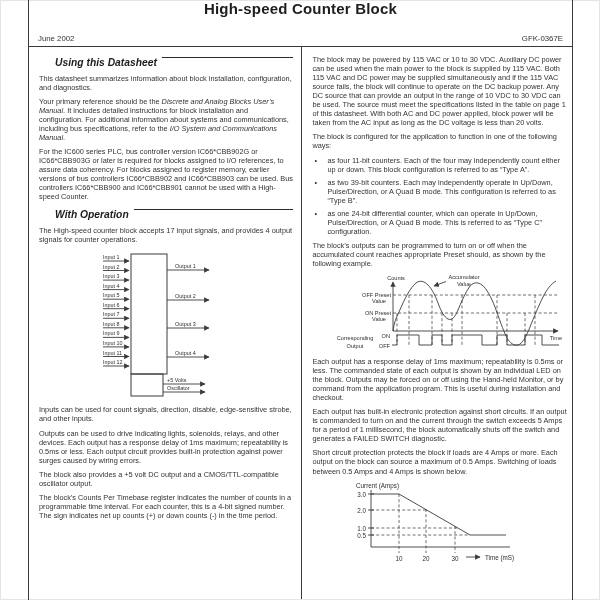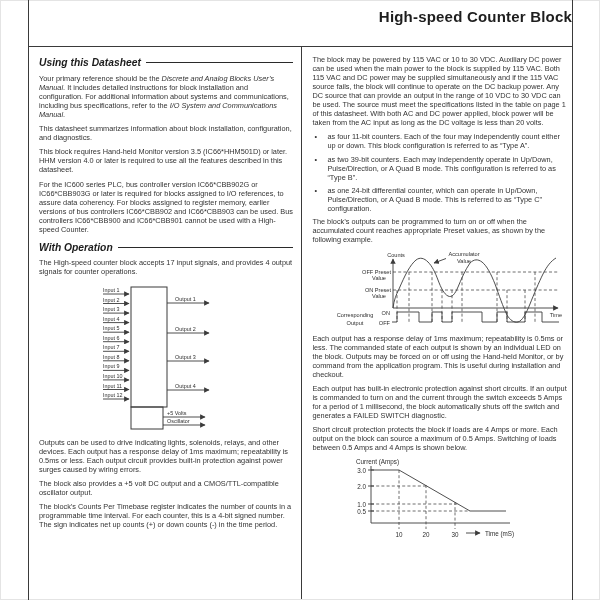--- a/index.html
+++ b/index.html
@@ -6,28 +6,28 @@
   body{
     width:600px;height:600px;position:relative;background:#ffffff;
     font-family:"Liberation Sans",sans-serif;color:#333;overflow:hidden;
   }
   .frame{position:absolute;inset:0;border:1px solid #e4e4e4;pointer-events:none;}
   .page{
     position:absolute;left:28px;top:0;width:545px;height:600px;
     border-left:1.6px solid #3a3a3a;border-right:1.6px solid #3a3a3a;box-sizing:border-box;
   }
   .header{height:46px;border-bottom:1.6px solid #3a3a3a;position:relative;}
-  .title{text-align:right;font-size:15px;font-weight:bold;color:#1e1e1e;padding-top:8px;letter-spacing:.2px;}
+  .title{text-align:center;font-size:15px;font-weight:bold;color:#1e1e1e;padding-top:0;letter-spacing:.2px;}
   .meta{position:absolute;bottom:3px;left:9px;right:9px;display:flex;justify-content:space-between;font-size:7.8px;color:#333;}
   .cols{display:flex;height:552px;overflow:hidden;}
   .col{font-size:7.35px;line-height:1.23;}
   .col-left{width:273.4px;border-right:1.6px solid #3a3a3a;box-sizing:border-box;padding:8px 8px 0 10px;}
   .col-right{flex:1;box-sizing:border-box;padding:8px 5px 0 10px;}
   p{margin:0 0 5.2px 0;}
-  .heading{display:flex;align-items:center;margin:8px 0 4px 0;}
+  .heading{display:flex;align-items:flex-start;margin:8px 0 4px 16px;}
   .heading:first-child{margin-top:2px;}
   .htxt{font-size:10.3px;font-weight:bold;font-style:italic;color:#1c1c1c;white-space:nowrap;padding-right:5px;}
   .hrule{flex:1;border-bottom:1.1px solid #2a2a2a;margin-bottom:1.5px;}
   .bullet{display:flex;margin:0 0 4.2px 0;}
   .bullet .dot{width:13px;flex:none;padding-left:2px;}
   i{font-style:italic;}
   svg{display:block;}
   svg text{font-family:"Liberation Sans",sans-serif;fill:#2e2e2e;}
   .fig{margin:3px 0 6px 0;}
   .ln{stroke:#3b3b3b;stroke-width:0.9;fill:none;}
@@ -36,34 +36,37 @@
 </style>
 </head>
 <body>
 
 <div class="frame"></div>
 
 <div class="page">
 
   <div class="header">
     <div class="title">High-speed Counter Block</div>
+    <div class="meta">
+      <span>June  2002</span>
+      <span>GFK-0367E</span>
+    </div>
   </div>
 
   <div class="cols">
 
     <div class="col col-left">
 
       <div class="heading">
         <span class="htxt">Using this Datasheet</span>
         <span class="hrule"></span>
       </div>
+      <p>This datasheet summarizes information about block installation, configuration, and diagnostics.</p>
       <p><span>Your primary reference should be the </span><i>Discrete and Analog Blocks User’s Manual</i><span>.  It includes detailed instructions for block installation and configuration. For additional information about systems and communications, including bus specifications, refer to the </span><i>I/O System and Communications Manual</i><span>.</span></p>
-      <p>This datasheet summarizes information about block installation, configuration, and diagnostics.</p>
-
-      <p>This block requires Hand-held Monitor version 3.5 (IC66*HHM501D) or later.  HHM version 4.0 or later is required to use all the features described in this datasheet.</p>
+
       <p>For the IC600 series PLC, bus controller version IC66*CBB902G or IC66*CBB903G or later is required for blocks assigned to I/O references, to assure data coherency.  For blocks assigned to register memory, earlier versions of bus controllers IC66*CBB902 and IC66*CBB903 can be used.  Bus controllers IC66*CBB900 and IC66*CBB901 cannot be used with a High-speed Counter.</p>
 
       <div class="heading">
         <span class="htxt">With Operation</span>
         <span class="hrule"></span>
       </div>
       <p>The High-speed counter block accepts 17 input signals, and provides 4 output signals for counter operations.</p>
 
       <svg class="fig" width="256" height="150" viewBox="0 0 256 150">
         <defs>
@@ -108,42 +111,44 @@
         <text x="136" y="48.5" font-size="5.4">Output 2</text>
         <text x="136" y="76.5" font-size="5.4">Output 3</text>
         <text x="136" y="105.5" font-size="5.4">Output 4</text>
 
         <line class="ln" x1="124" y1="135" x2="166" y2="135" marker-end="url(#ah)"></line>
         <line class="ln" x1="124" y1="143" x2="166" y2="143" marker-end="url(#ah)"></line>
         <text x="128" y="132.7" font-size="5.4">+5 Volts</text>
         <text x="128" y="140.7" font-size="5.4">Oscillator</text>
       </svg>
 
+      <p>Inputs can be used for count signals, direction, disable, edge-sensitive strobe, and other inputs.</p>
       <p>Outputs can be used to drive indicating lights, solenoids, relays, and other devices.  Each output has a response delay of 1ms maximum; repeatability is 0.5ms or less.  Each output circuit provides built-in protection against power surges caused by wiring errors.</p>
       <p>The block also provides a +5 volt DC output and a CMOS/TTL-compatible oscillator output.</p>
       <p>The block’s Counts Per Timebase register indicates the number of counts in a programmable time interval.  For each counter, this is a 4-bit signed number.  The sign indicates net up counts (+) or down counts (-) in the time period.</p>
     </div>
 
     <div class="col col-right">
       <p>The block may be powered by 115 VAC or 10 to 30 VDC.  Auxiliary DC power can be used when the main power to the block is supplied by 115 VAC.  Both 115 VAC and DC power may be supplied simultaneously and if the 115 VAC source fails, the block will continue to operate on the DC backup power.  Any DC source that can provide an output in the range of 10 VDC to 30 VDC can be used.  The source must meet the specifications listed in the table on page 1 of this datasheet.  With both AC and DC power applied, block power will be taken from the AC input as long as the DC voltage is less than 20 volts.</p>
+      <p>The block is configured for the application to function in one of the following ways:</p>
 
       <div class="bullet">
         <span class="dot">•</span>
         <span>as four 11-bit counters.  Each of the four may independently count either up or down.  This block configuration is referred to as “Type A”.</span>
       </div>
       <div class="bullet">
         <span class="dot">•</span>
         <span>as two 39-bit counters.  Each may independently operate in Up/Down, Pulse/Direction, or A Quad B mode.  This configuration is referred to as “Type B”.</span>
       </div>
       <div class="bullet">
         <span class="dot">•</span>
         <span>as one 24-bit differential counter, which can operate in Up/Down, Pulse/Direction, or A Quad B mode.  This is referred to as “Type C” configuration.</span>
       </div>
 
-      <p>The block’s outputs can be programmed to turn on or off when the accumulated count reaches appropriate Preset values, as shown by the following example.</p>
+      <p>The block’s outputs can be programmed to turn on or off when the accumulated count reaches appropriate Preset should, as shown by the following example.</p>
 
       <svg class="fig" width="245" height="78" viewBox="0 0 245 78" style="margin-left:10px;">
 
         <line class="dash" x1="71" y1="22" x2="237" y2="22"></line>
         <line class="dash" x1="71" y1="40" x2="237" y2="40"></line>
 
         <line class="dash" x1="75" y1="40" x2="75" y2="72"></line>
         <line class="dash" x1="87" y1="22" x2="87" y2="72"></line>
         <line class="dash" x1="110" y1="22" x2="110" y2="72"></line>
         <line class="dash" x1="120" y1="40" x2="120" y2="72"></line>

